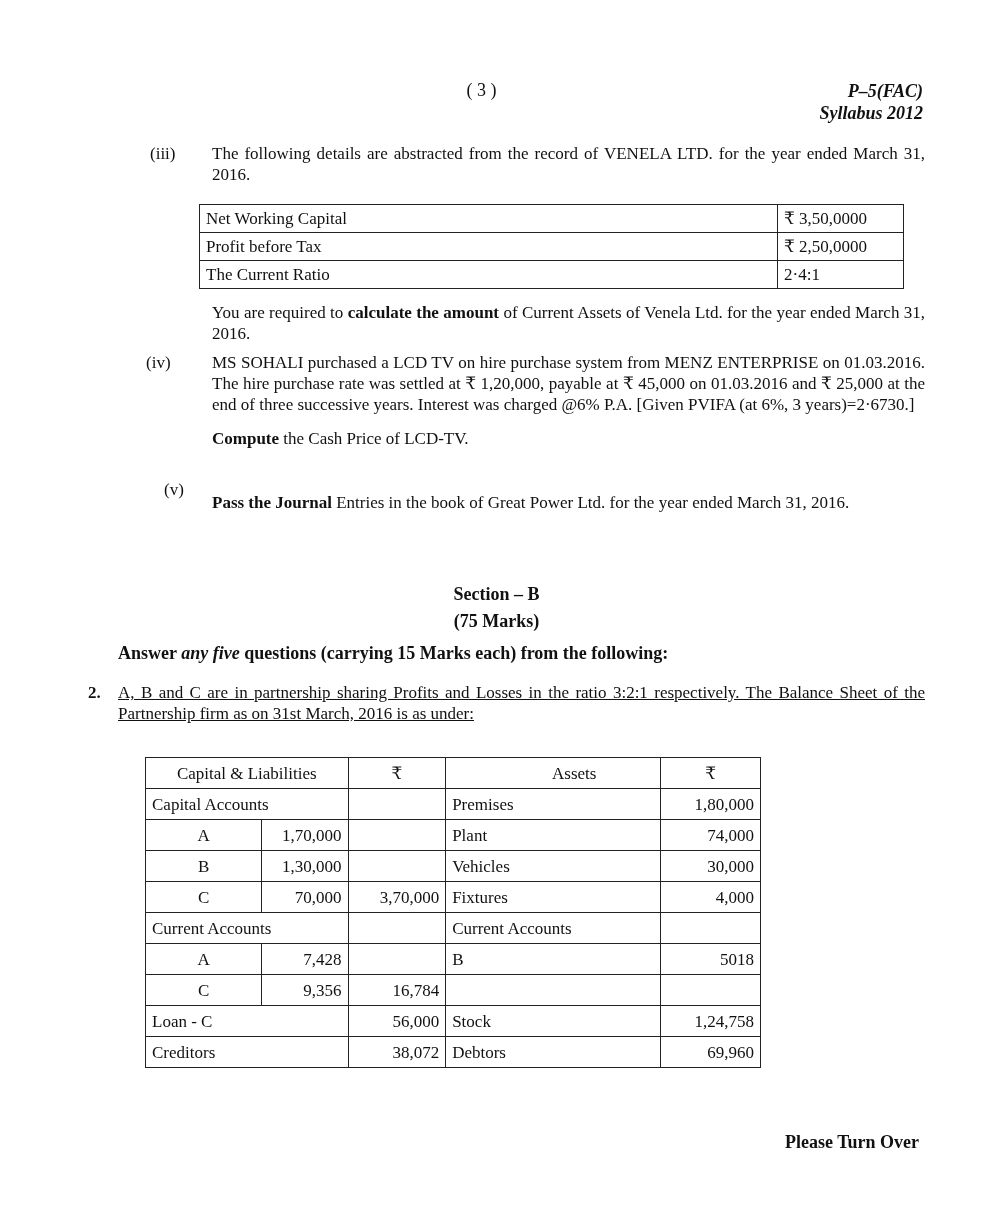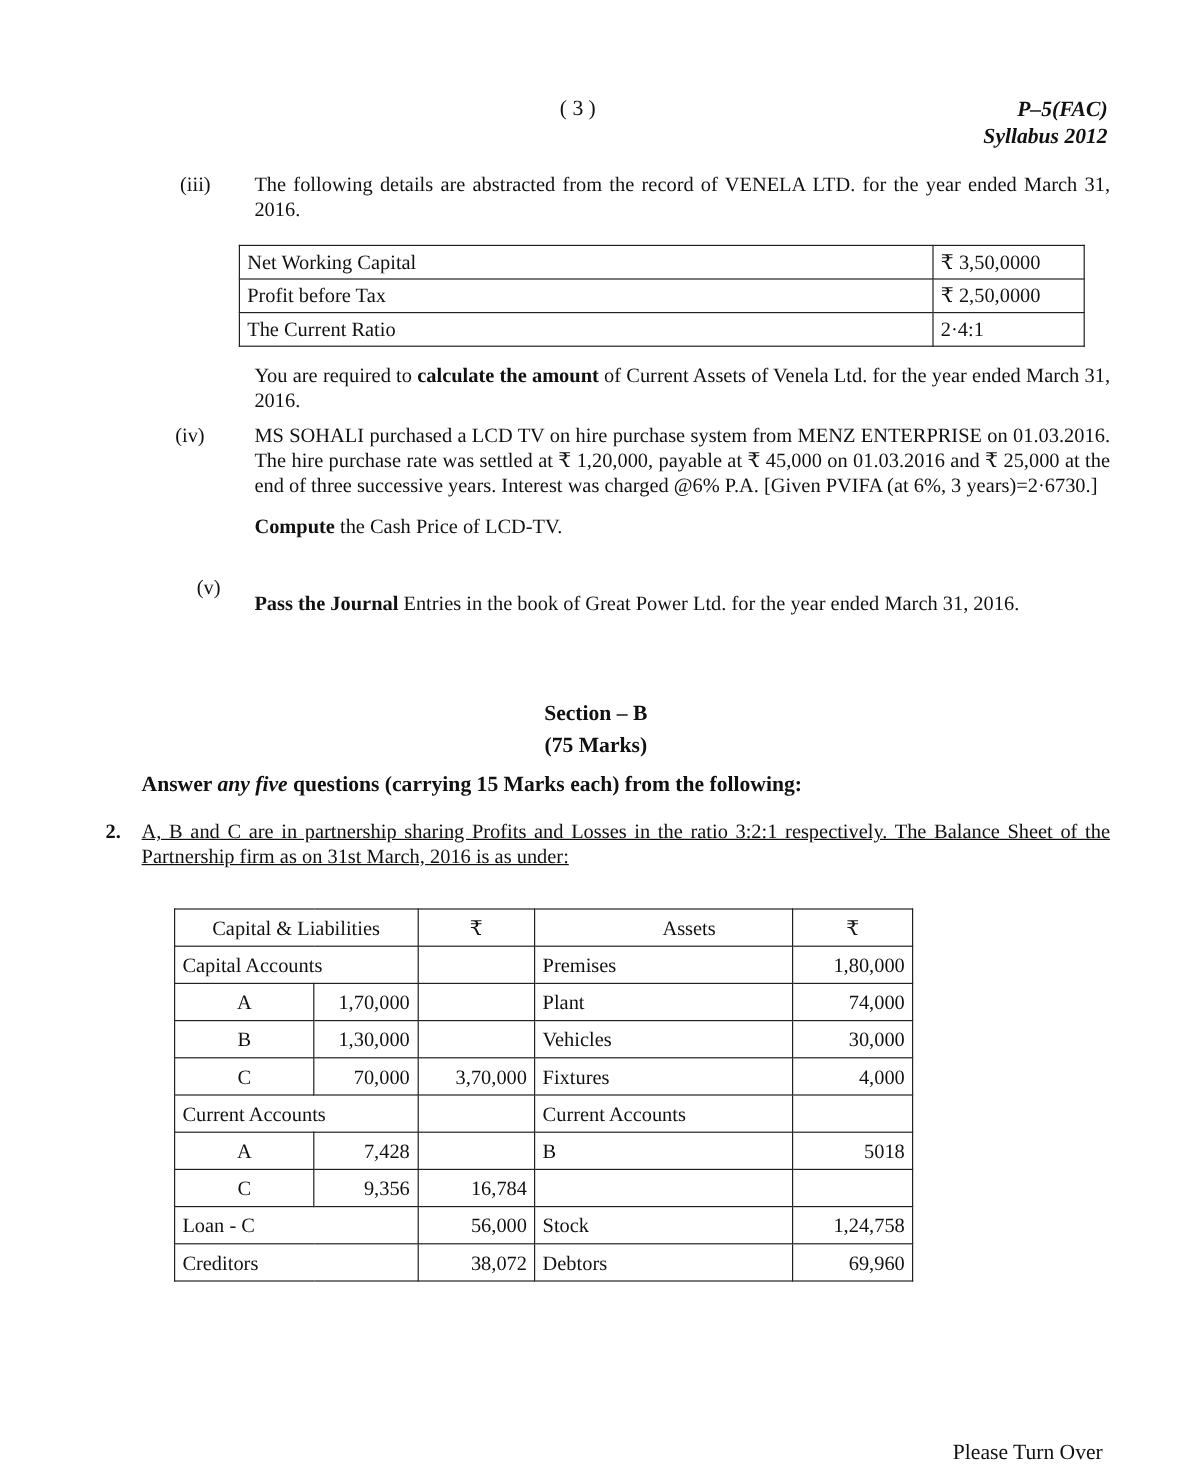--- a/index.html
+++ b/index.html
@@ -22,21 +22,21 @@
   .t1 { left: 199px; top: 204px; width: 705px; }
   .t1 td { height: 27px; }
   .sec { position: absolute; left: 0; width: 993px; text-align: center; font-weight: bold; font-size: 18px; }
   .instr { position: absolute; left: 118px; top: 643px; font-weight: bold; font-size: 18px; }
   .q2num { position: absolute; left: 88px; top: 682px; font-weight: bold; }
   .q2body { position: absolute; left: 118px; top: 682px; width: 807px; text-align: justify; text-decoration: underline; }
   .t2 { left: 145px; top: 745px; width: 616px; margin-top: 12px; }
   .t2 td { height: 30px; }
   .c { text-align: center; }
   .r { text-align: right; }
-  .pto { position: absolute; right: 74px; top: 1200px; font-weight: normal; font-size: 18px; }
+  .pto { position: absolute; right: 74px; top: 1132px; font-weight: bold; font-size: 18px; }
 </style>
 </head>
 <body>
 
 <div class="abs page-num">( 3 )</div>
 <div class="abs code">
   <div>P–5(FAC)</div>
   <div>Syllabus 2012</div>
 </div>
 

